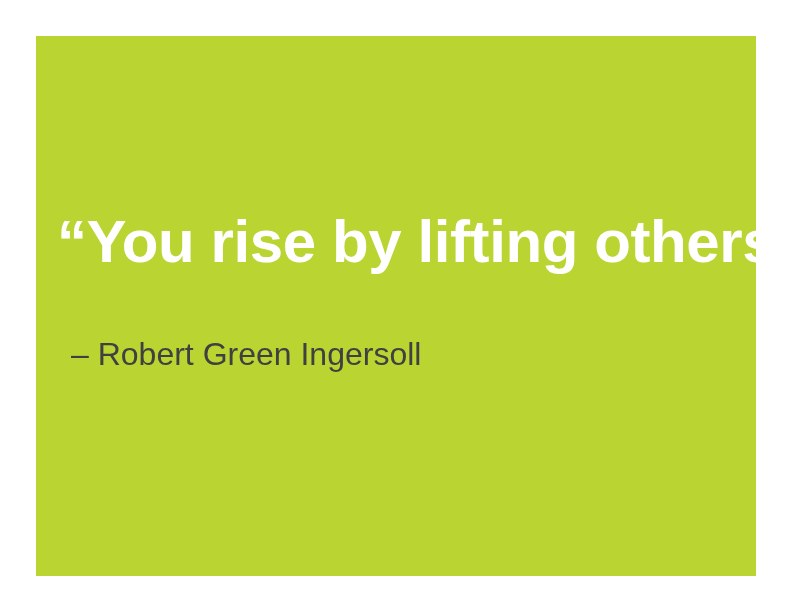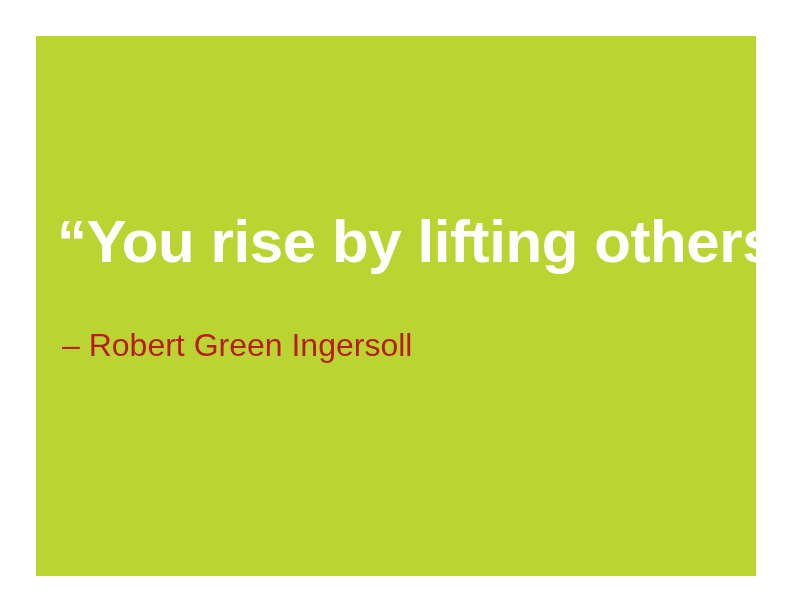--- a/index.html
+++ b/index.html
@@ -50,26 +50,26 @@
     line-height: 72px;
     letter-spacing: -0.4px;
     color: #ffffff;
     white-space: nowrap;
   }
 
   #quote-attribution {
     position: absolute;
     left: 1px;
     top: 286px;          
-    margin: 4px;
+    margin: 13px;
     font-family: "Liberation Sans", sans-serif;
     font-size: 32px;
     font-weight: normal;
     line-height: 38px;
-    color: #b91c1c;
+    color: #404040;
     white-space: nowrap;
   }
 </style>
 </head>
 <body>
 
 <div id="slide-root">
 
   <div id="quote-panel">
 

